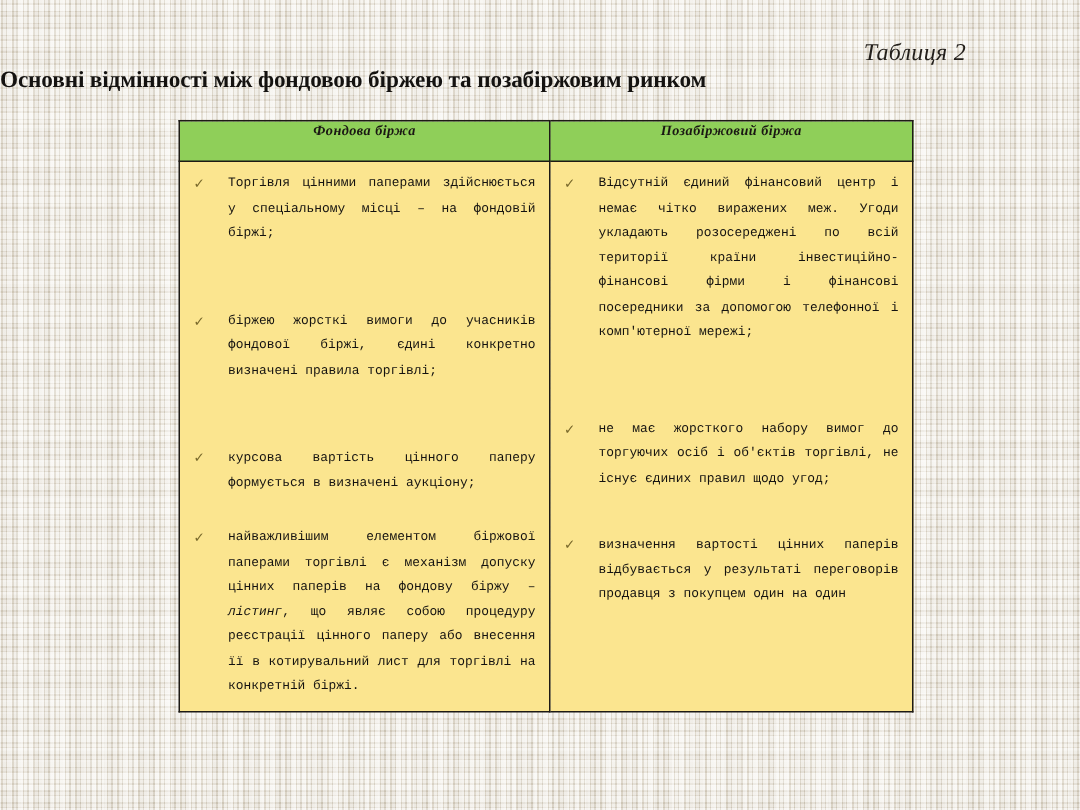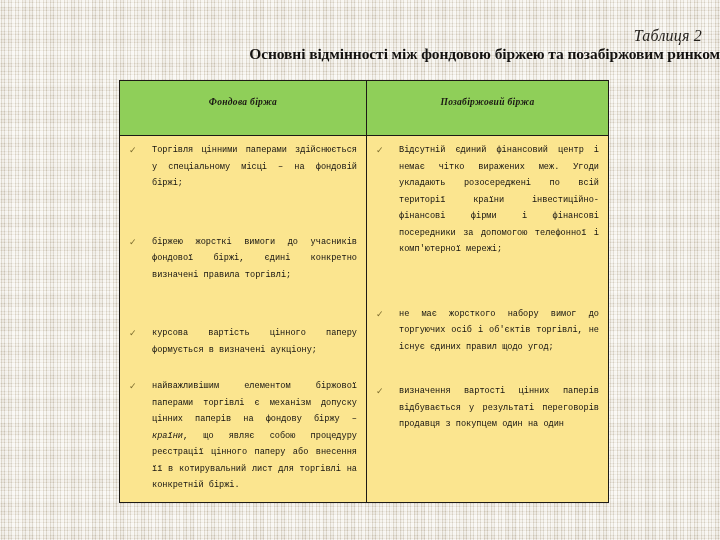--- a/index.html
+++ b/index.html
@@ -45,53 +45,53 @@
   #slide-content {
     position: absolute;
     inset: 0;
     z-index: 1;
   }
 
   .table-number {
     position: absolute;
     top: 27px;
     left: 0;
-    width: 702px;
+    width: 644px;
     text-align: right;
     font-style: italic;
     font-size: 16px;
     color: #231f1b;
     letter-spacing: 0.2px;
   }
 
   .slide-title {
     position: absolute;
     top: 45px;
     left: 0;
     width: 720px;
-    text-align: right;
+    text-align: left;
     font-weight: bold;
     font-size: 15.5px;
     color: #141210;
     letter-spacing: -0.1px;
   }
 
   .cmp-table {
     position: absolute;
     left: 119px;
     top: 80px;
     width: 489px;
     border-collapse: collapse;
     table-layout: fixed;
   }
   .cmp-table th,
   .cmp-table td {
     border: 1px solid #1d1a15;
     vertical-align: top;
-    padding: 16px;
+    padding: 2px;
   }
   .cmp-table th {
     background-color: #8fcf59;
     height: 22px;
     text-align: center;
     font-size: 9.5px;
     font-style: italic;
     font-weight: bold;
     color: #1a1713;
     letter-spacing: 0.3px;
@@ -177,21 +177,21 @@
               <span class="b-text">біржею жорсткі вимоги до учасників фондової біржі, єдині конкретно визначені правила торгівлі;</span>
             </li>
 
             <li class="bullet-item gap-2">
               <span class="check-mark">✓</span>
               <span class="b-text">курсова вартість цінного паперу формується в визначені аукціону;</span>
             </li>
 
             <li class="bullet-item">
               <span class="check-mark">✓</span>
-              <span class="b-text"><span>найважливішим елементом біржової паперами торгівлі є механізм допуску цінних паперів на фондову біржу – </span><em>країни</em><span>, що являє собою процедуру реєстрації цінного паперу або внесення її в котирувальний лист для торгівлі на конкретній біржі.</span></span>
+              <span class="b-text"><span>найважливішим елементом біржової паперами торгівлі є механізм допуску цінних паперів на фондову біржу – </span><em>лістинг</em><span>, що являє собою процедуру реєстрації цінного паперу або внесення її в котирувальний лист для торгівлі на конкретній біржі.</span></span>
             </li>
 
           </ul>
         </td>
 
         <td class="cell-r">
           <ul class="bullet-list">
 
             <li class="bullet-item pad-top-a">
               <span class="check-mark">✓</span>

